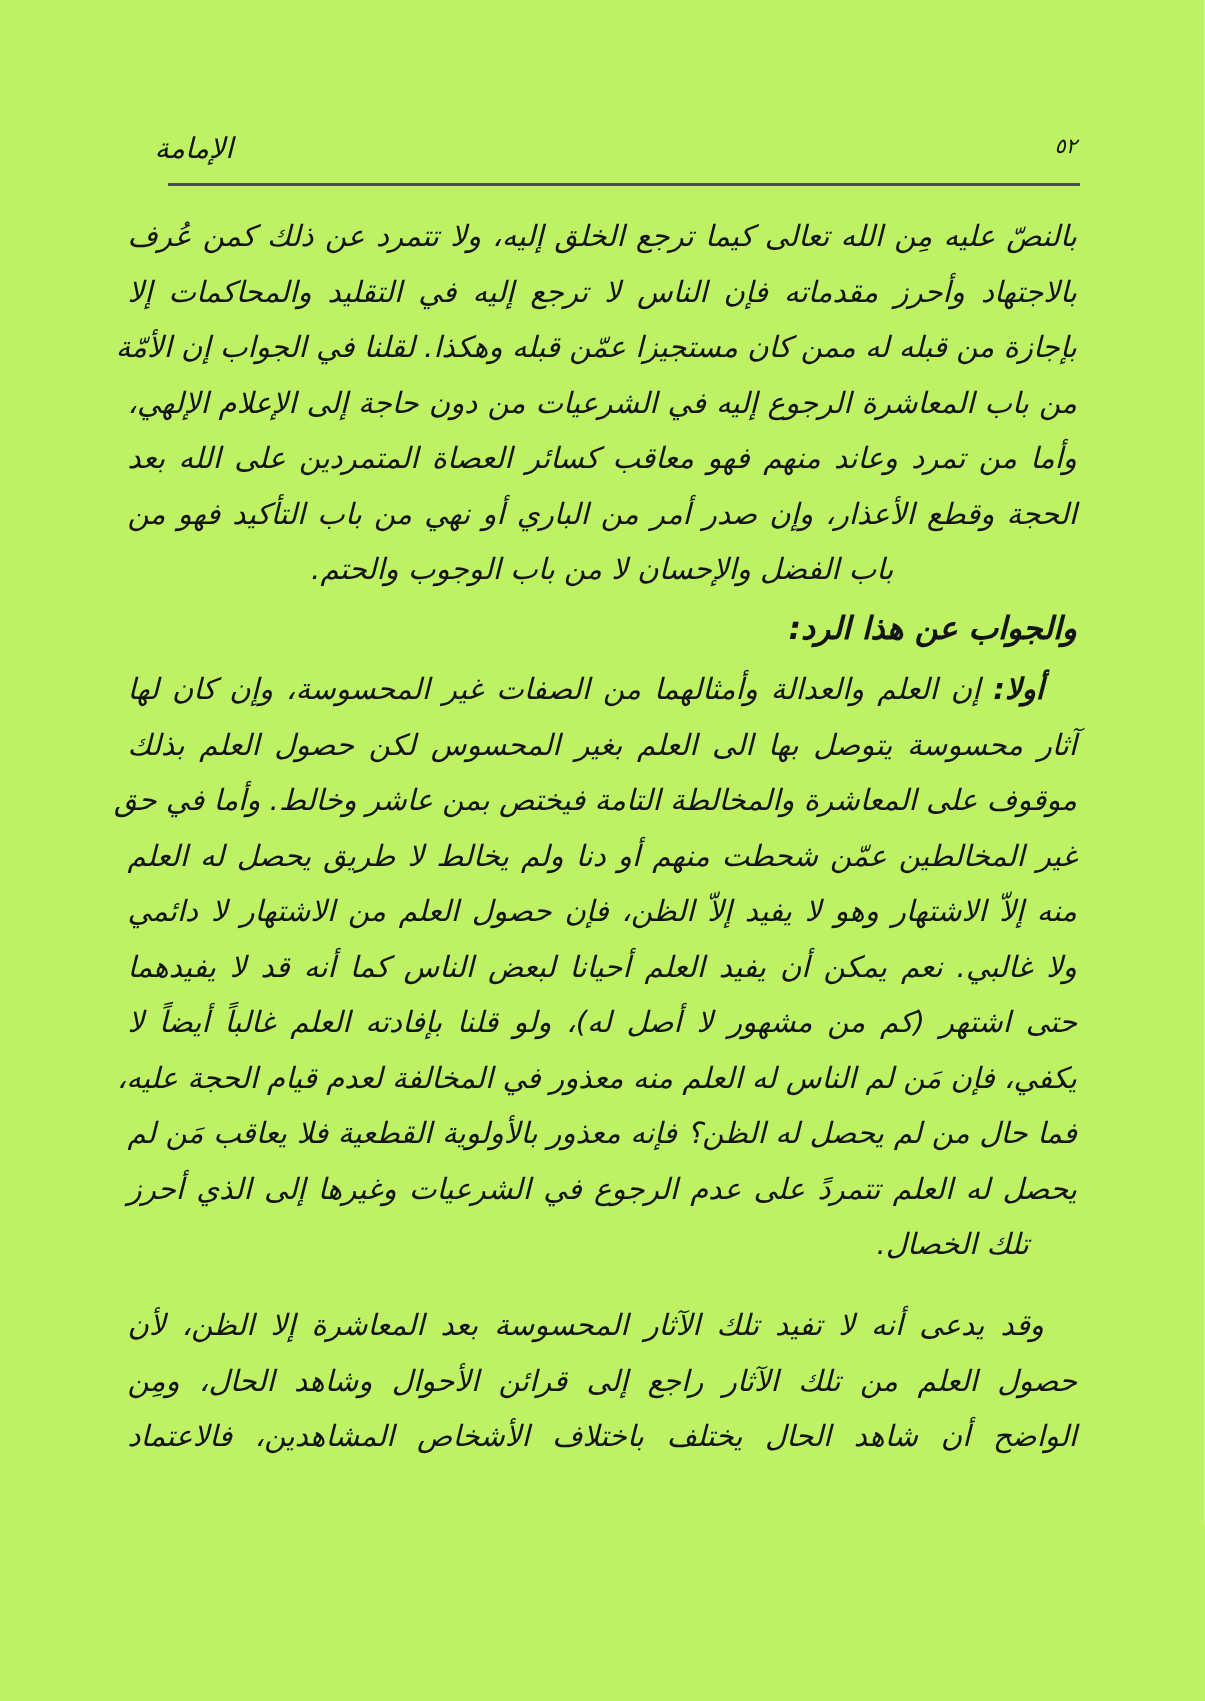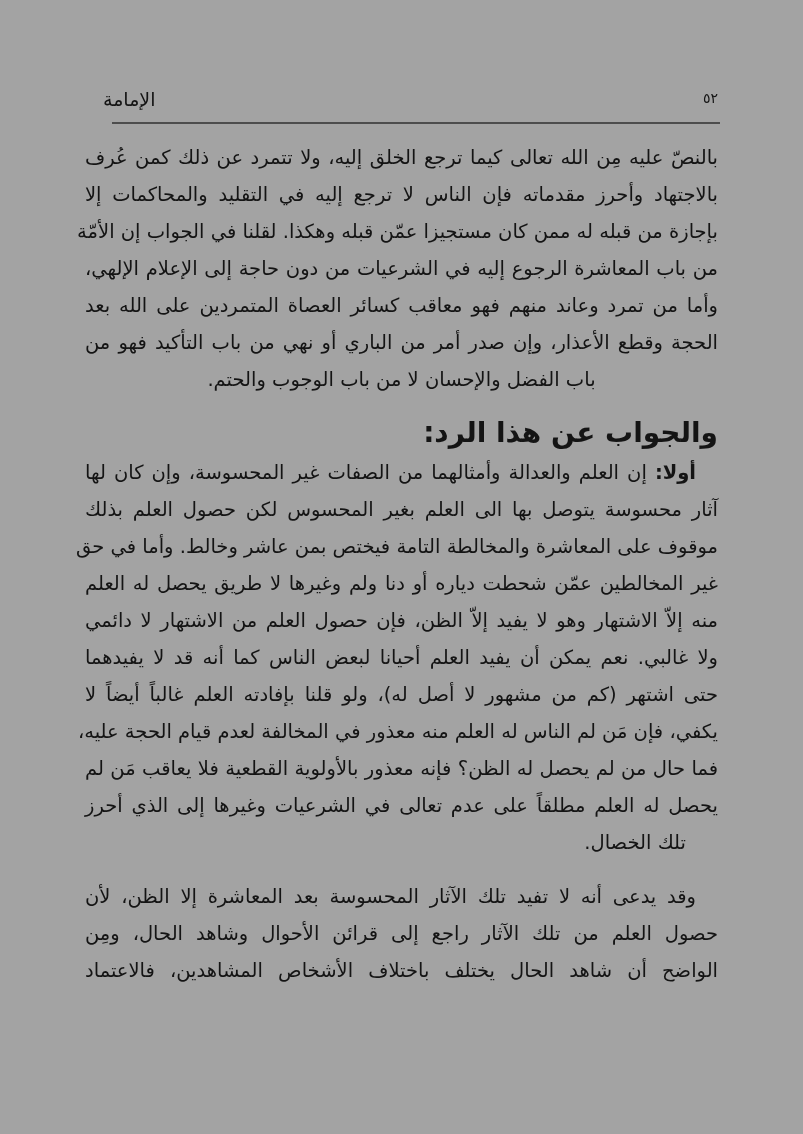--- a/index.html
+++ b/index.html
@@ -4,21 +4,21 @@
 <style>
   html, body { margin: 0; padding: 0; }
   body {
     width: 803px; height: 1134px;
     background: #ffffff;
     font-family: "DejaVu Sans", sans-serif;
     color: #141414;
     position: relative;
     overflow: hidden;
   }
-  .page { position: absolute; inset: 0; background: #a3a3a3; }
+  .page { position: absolute; inset: 0; background: #bef264; font-style: italic; }
 
   .running-head {
     position: absolute; top: 88px; left: 85px; right: 85px; height: 32px;
   }
   .book-title {
     position: absolute; left: 18px; top: 0;
     font-size: 19px; direction: rtl;
   }
   .page-number {
     position: absolute; right: 0; top: 2px;
@@ -40,24 +40,24 @@
     text-align: justify;
     text-align-last: justify;
     white-space: nowrap;
   }
   .line.center-last { text-align-last: center; white-space: normal; }
   .line.end-right  { text-align-last: right; padding-right: 32px; white-space: normal; }
   .line.indent     { padding-right: 22px; }
 
   .section-heading {
     font-weight: bold;
-    font-size: 28px;
+    font-size: 21px;
     text-align: right;
     text-align-last: right;
-    margin-top: 16px;
+    margin-top: 3px;
     margin-bottom: 3px;
     line-height: 37px;
   }
   .lead { font-weight: bold; }
   .para-gap { height: 17px; }
 </style>
 </head>
 <body>
 
 <div class="page">
@@ -76,27 +76,27 @@
     <div class="line">من باب المعاشرة الرجوع إليه في الشرعيات من دون حاجة إلى الإعلام الإلهي،</div>
     <div class="line">وأما من تمرد وعاند منهم فهو معاقب كسائر العصاة المتمردين على الله بعد</div>
     <div class="line">الحجة وقطع الأعذار، وإن صدر أمر من الباري أو نهي من باب التأكيد فهو من</div>
     <div class="line center-last">باب الفضل والإحسان لا من باب الوجوب والحتم.</div>
 
     <div class="section-heading">والجواب عن هذا الرد:</div>
 
     <div class="line indent"><span class="lead">أولا:</span><span> إن العلم والعدالة وأمثالهما من الصفات غير المحسوسة، وإن كان لها</span></div>
     <div class="line">آثار محسوسة يتوصل بها الى العلم بغير المحسوس لكن حصول العلم بذلك</div>
     <div class="line">موقوف على المعاشرة والمخالطة التامة فيختص بمن عاشر وخالط. وأما في حق</div>
-    <div class="line">غير المخالطين عمّن شحطت دياره أو دنا ولم وغيرها لا طريق يحصل له العلم</div>
+    <div class="line">غير المخالطين عمّن شحطت منهم أو دنا ولم يخالط لا طريق يحصل له العلم</div>
     <div class="line">منه إلاّ الاشتهار وهو لا يفيد إلاّ الظن، فإن حصول العلم من الاشتهار لا دائمي</div>
     <div class="line">ولا غالبي. نعم يمكن أن يفيد العلم أحيانا لبعض الناس كما أنه قد لا يفيدهما</div>
     <div class="line">حتى اشتهر (كم من مشهور لا أصل له)، ولو قلنا بإفادته العلم غالباً أيضاً لا</div>
     <div class="line">يكفي، فإن مَن لم الناس له العلم منه معذور في المخالفة لعدم قيام الحجة عليه،</div>
     <div class="line">فما حال من لم يحصل له الظن؟ فإنه معذور بالأولوية القطعية فلا يعاقب مَن لم</div>
-    <div class="line">يحصل له العلم مطلقاً على عدم تعالى في الشرعيات وغيرها إلى الذي أحرز</div>
+    <div class="line">يحصل له العلم تتمردً على عدم الرجوع في الشرعيات وغيرها إلى الذي أحرز</div>
     <div class="line end-right">تلك الخصال.</div>
 
     <div class="para-gap"></div>
 
     <div class="line indent">وقد يدعى أنه لا تفيد تلك الآثار المحسوسة بعد المعاشرة إلا الظن، لأن</div>
     <div class="line">حصول العلم من تلك الآثار راجع إلى قرائن الأحوال وشاهد الحال، ومِن</div>
     <div class="line">الواضح أن شاهد الحال يختلف باختلاف الأشخاص المشاهدين، فالاعتماد</div>
 
   </div>
 </div>

